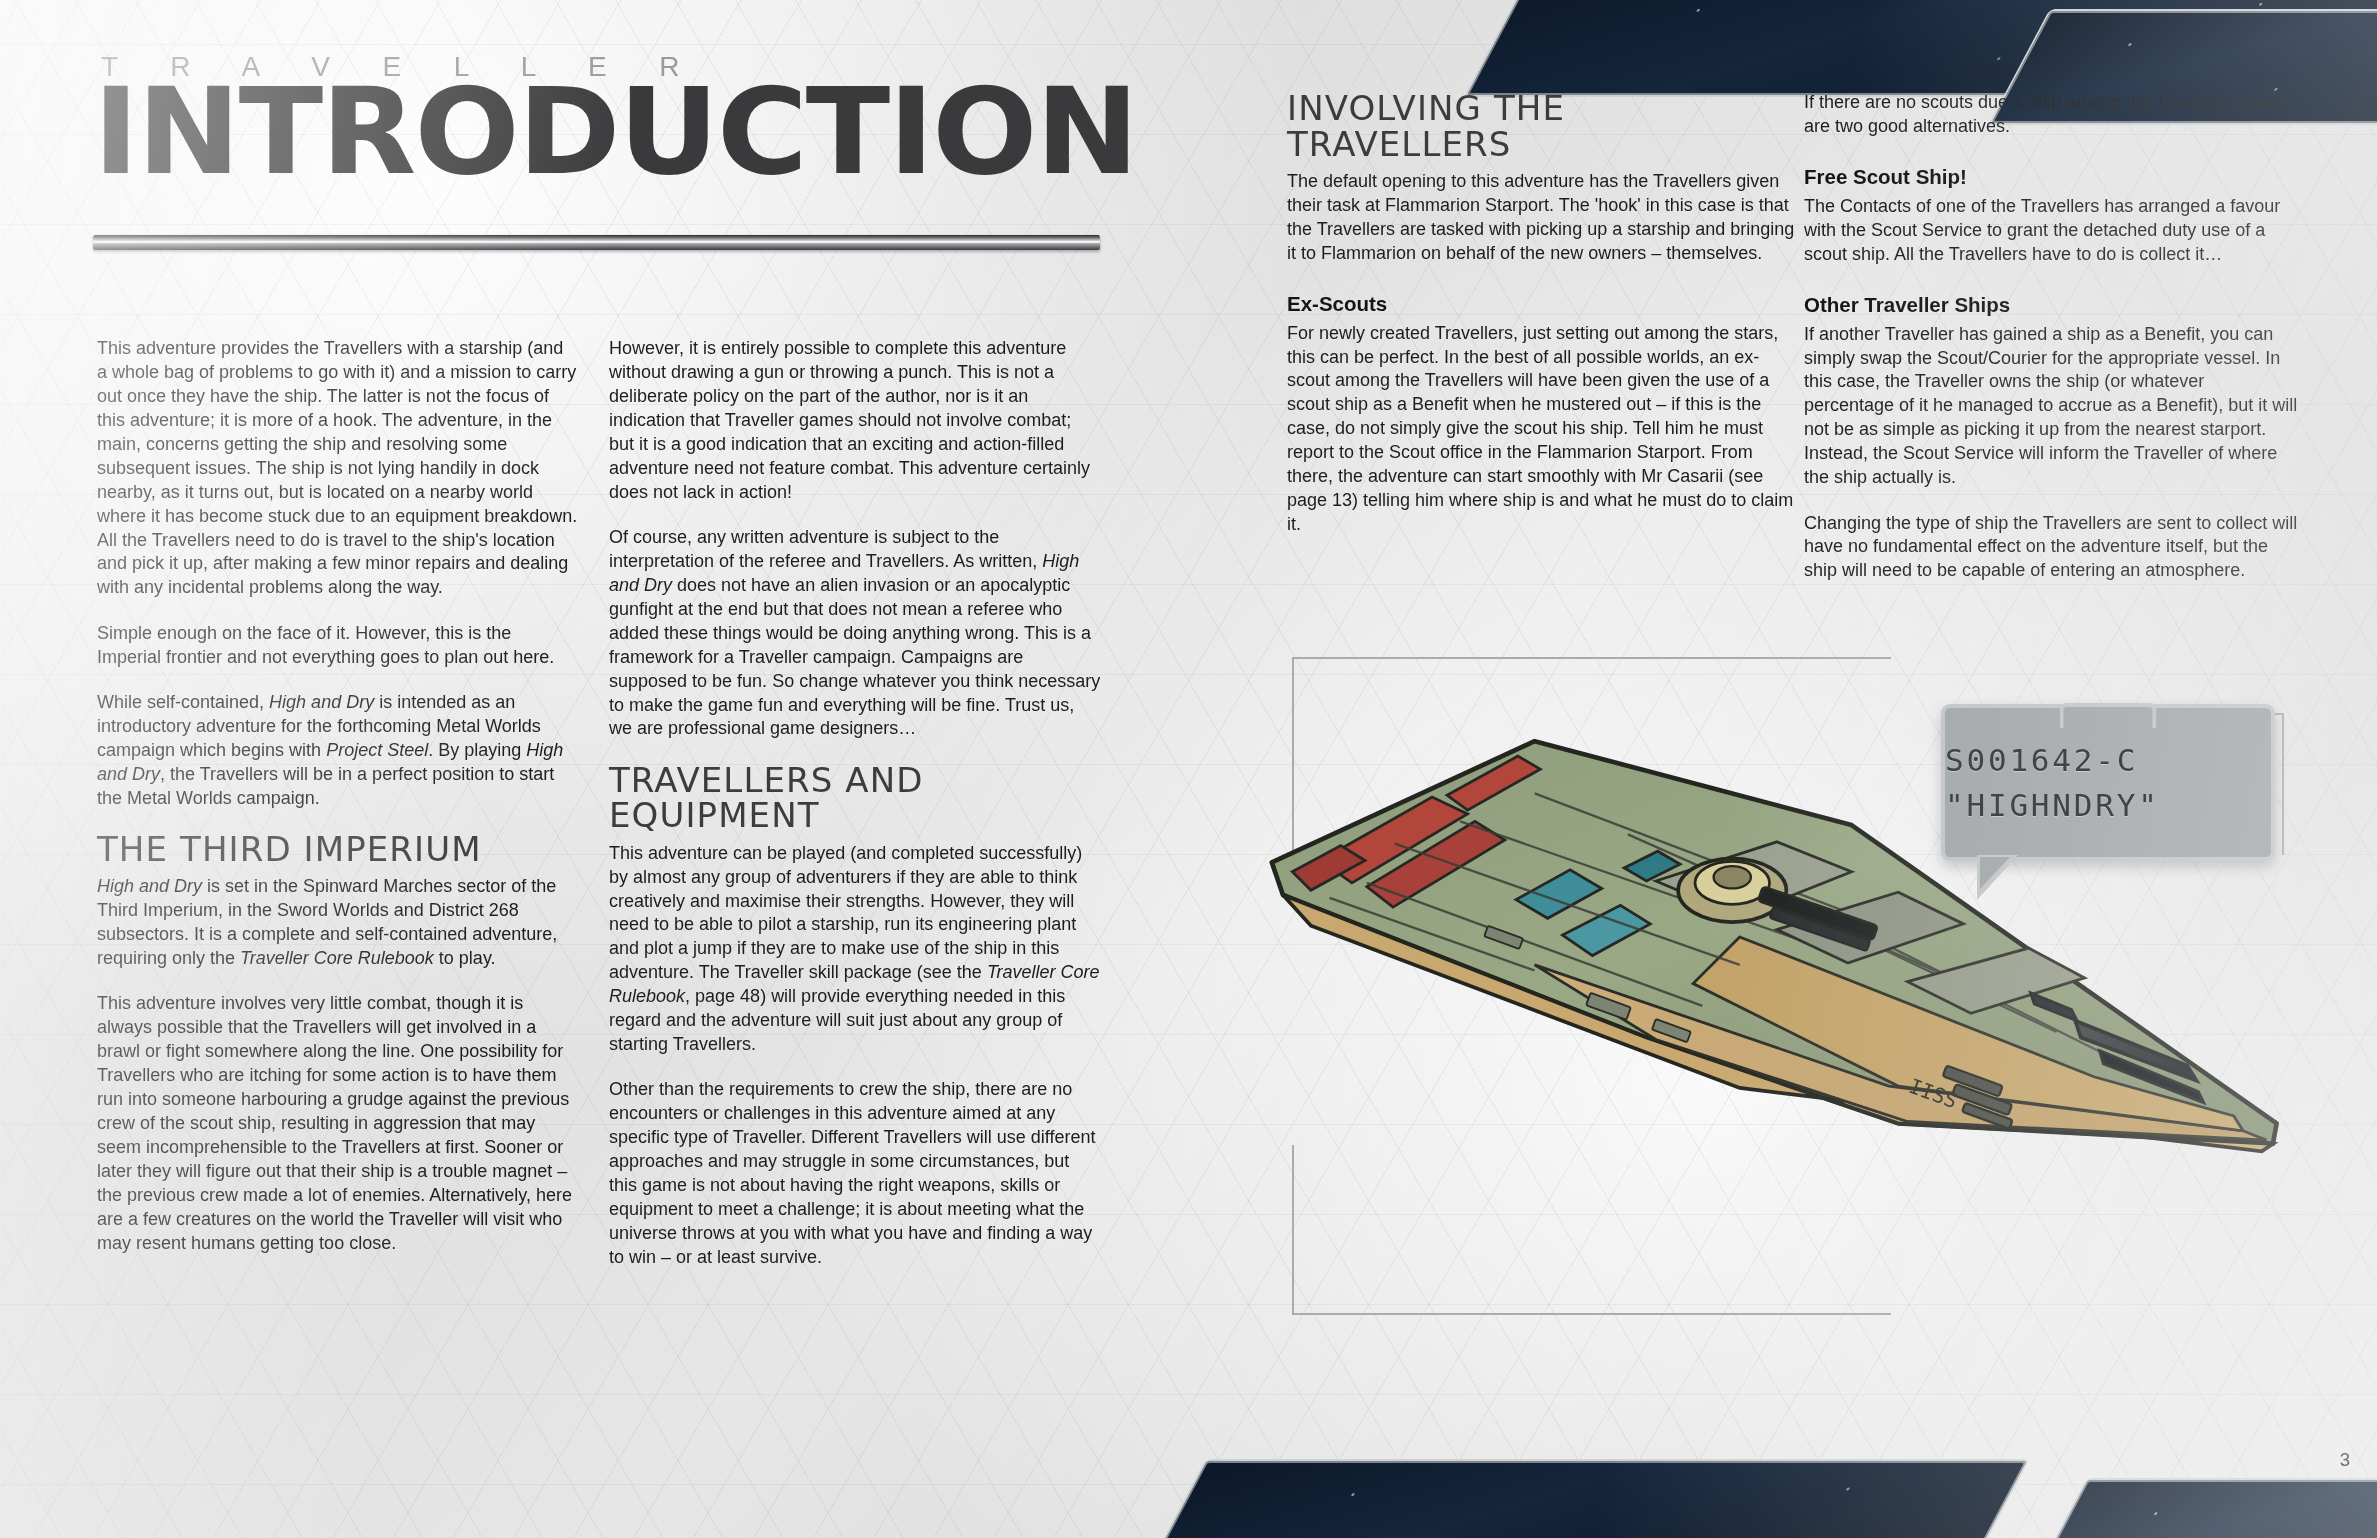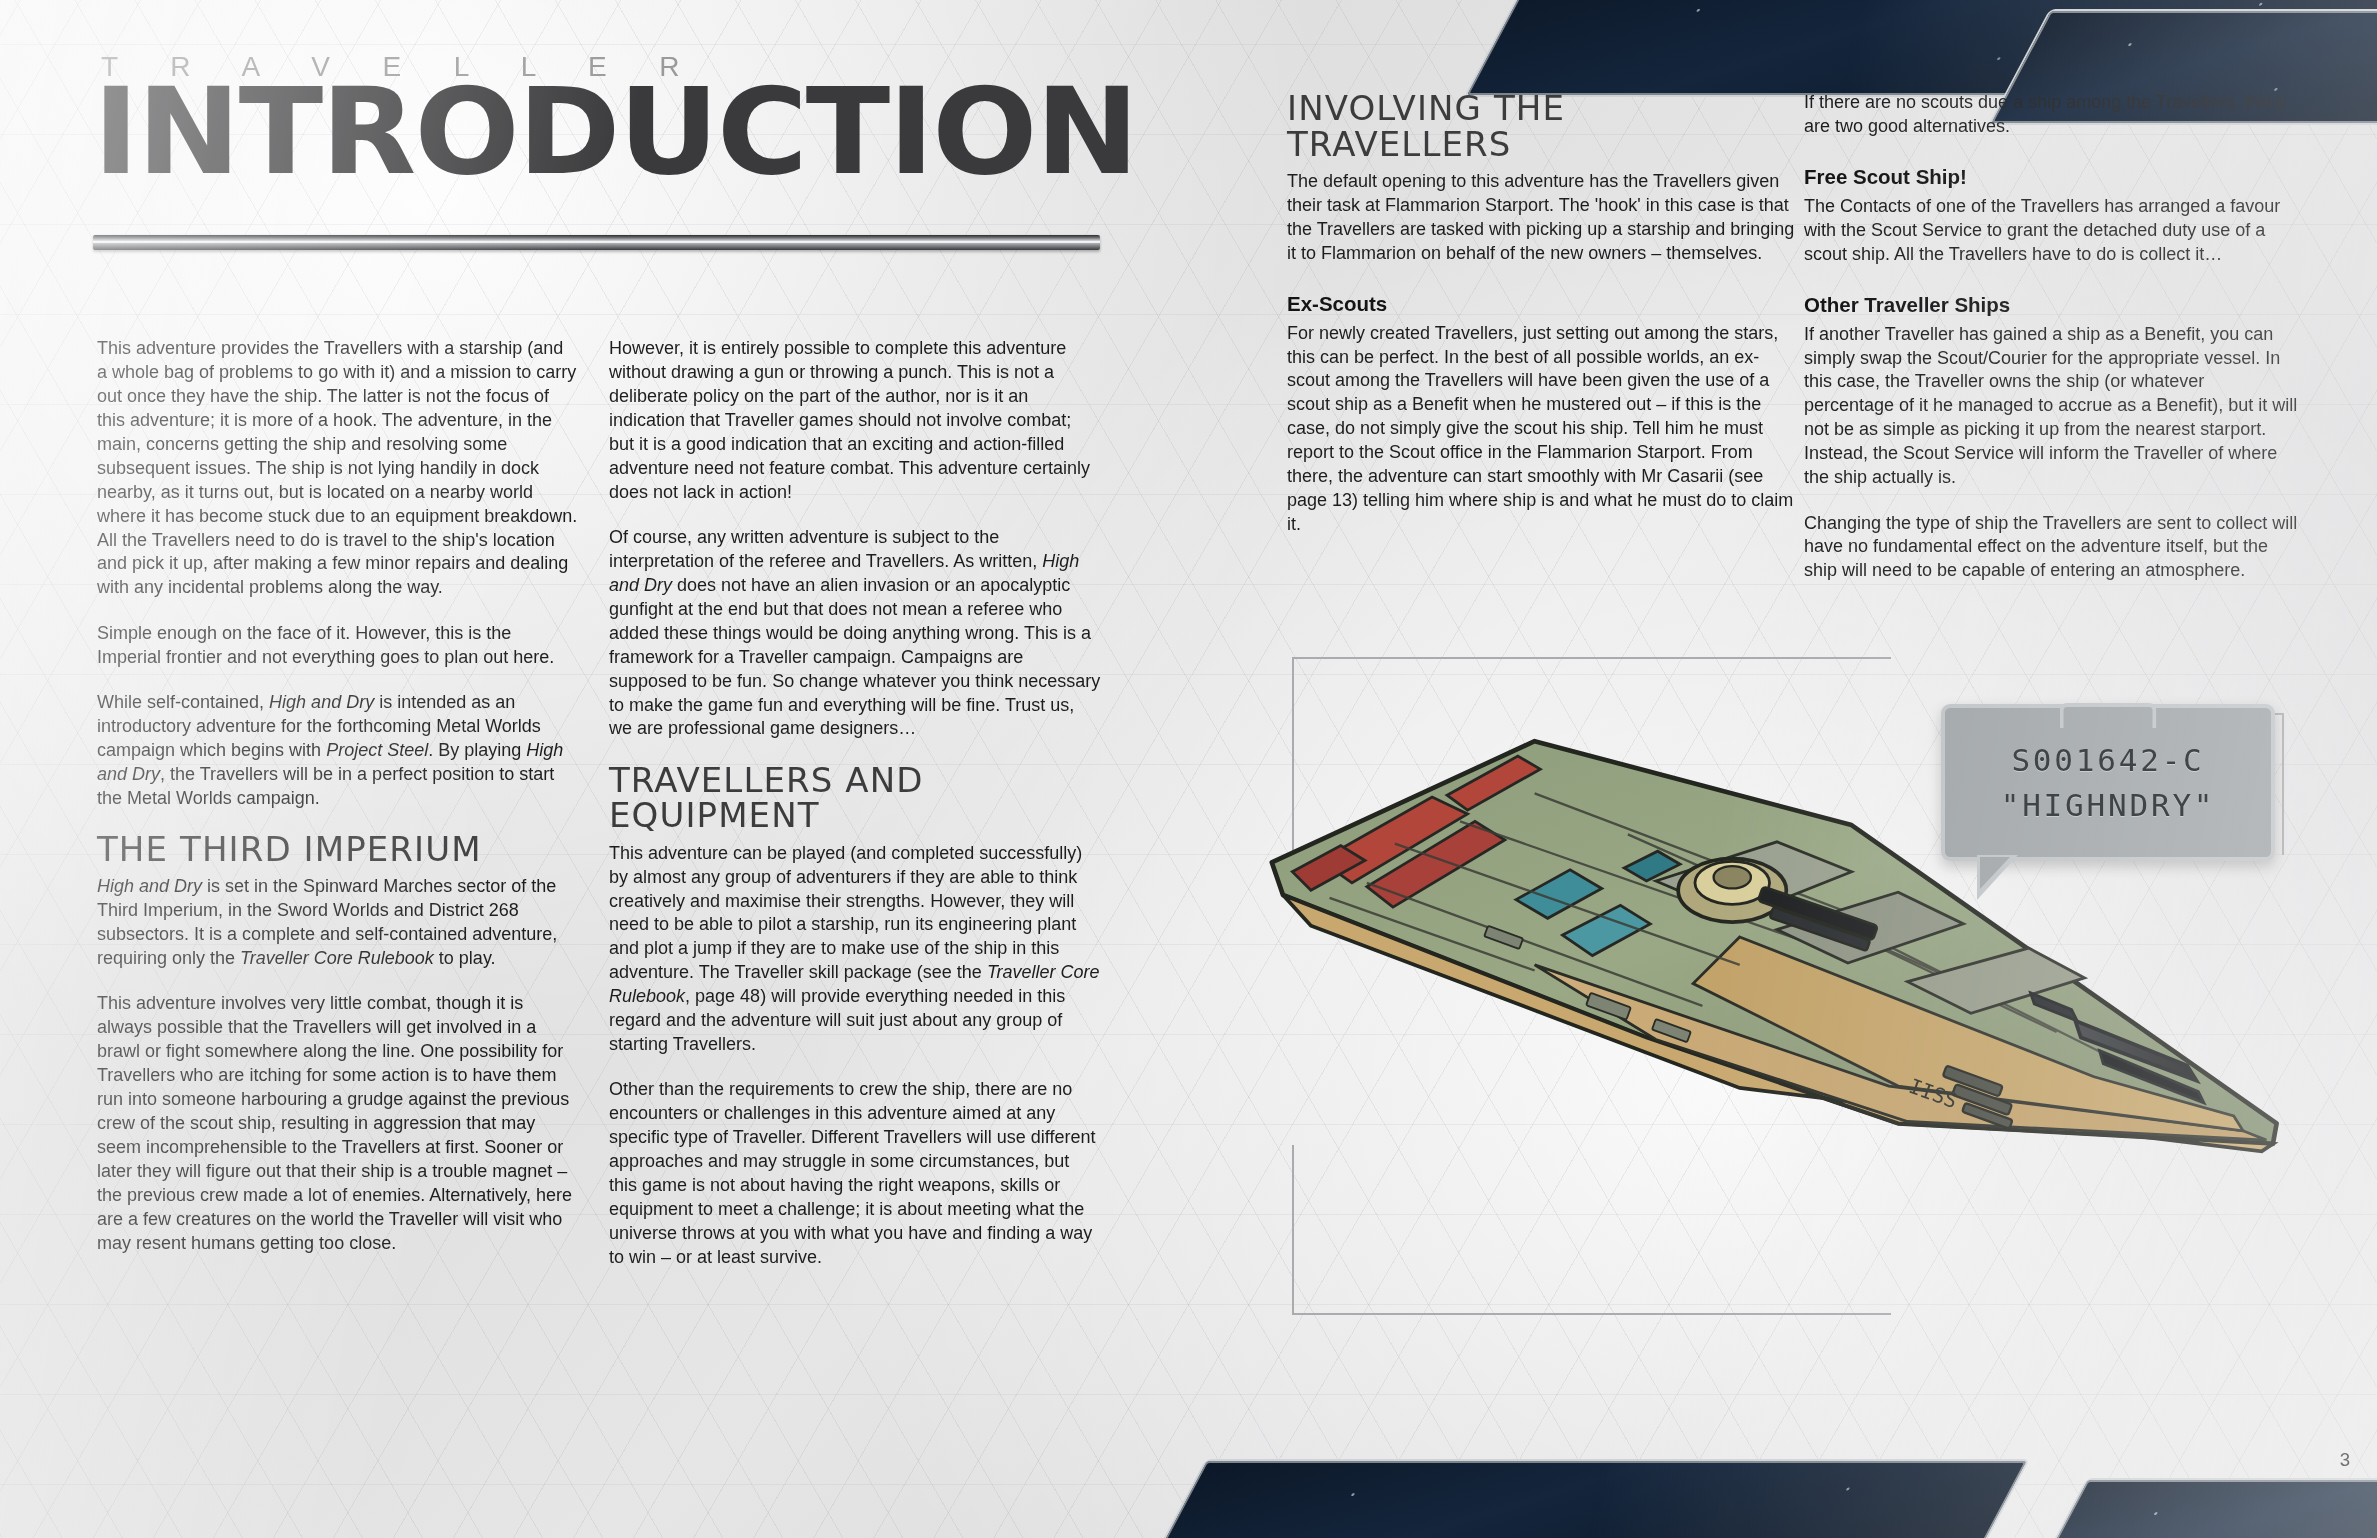--- a/index.html
+++ b/index.html
@@ -253,21 +253,20 @@
     position: absolute;
     left: 35px;
     bottom: -32px;
     width: 0; height: 0;
     border-left: 30px solid #9ea3a6;
     border-bottom: 32px solid transparent;
   }
   .callout-text {
     position: relative;
     z-index: 2;
-    text-align: center;
     color: #3f4446;
     font-family: "DejaVu Sans Mono", monospace;
     font-size: 31px;
     letter-spacing: 2.8px;
     padding-top: 30px;
     line-height: 1.45;
     text-shadow: 0 0.9px 0 rgba(255,255,255,0.35);
   }
 
   .ship-svg {

